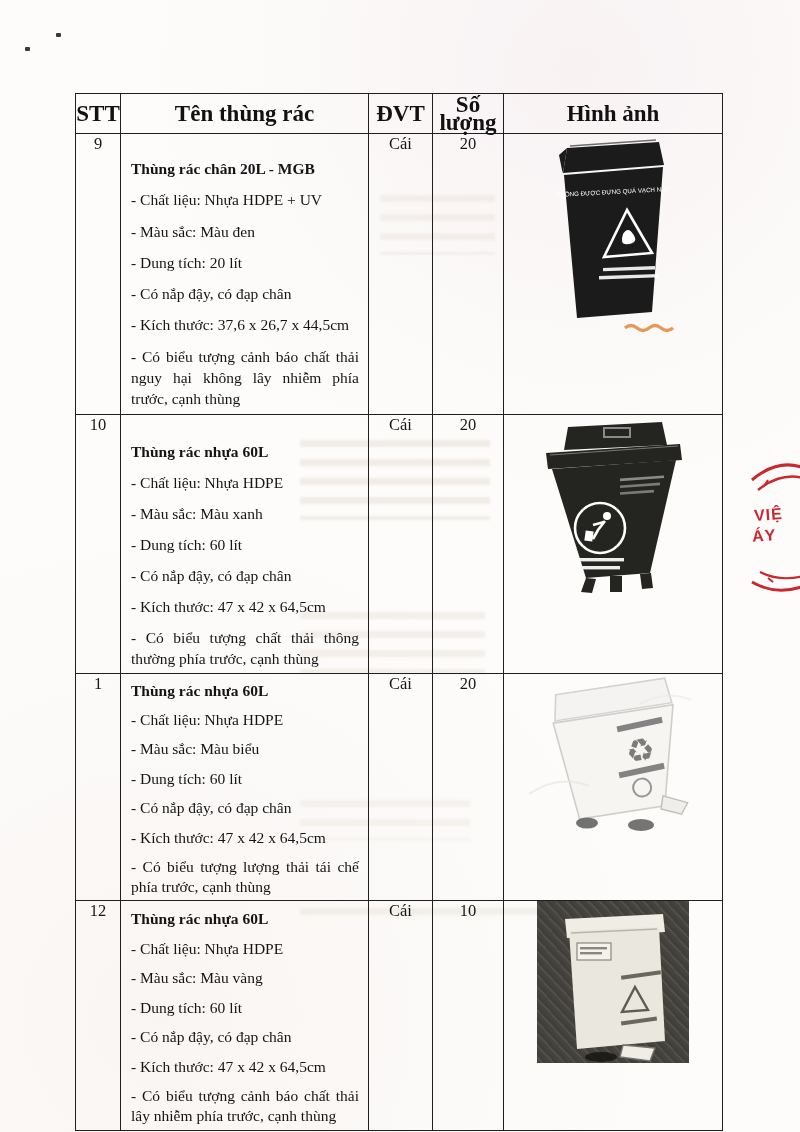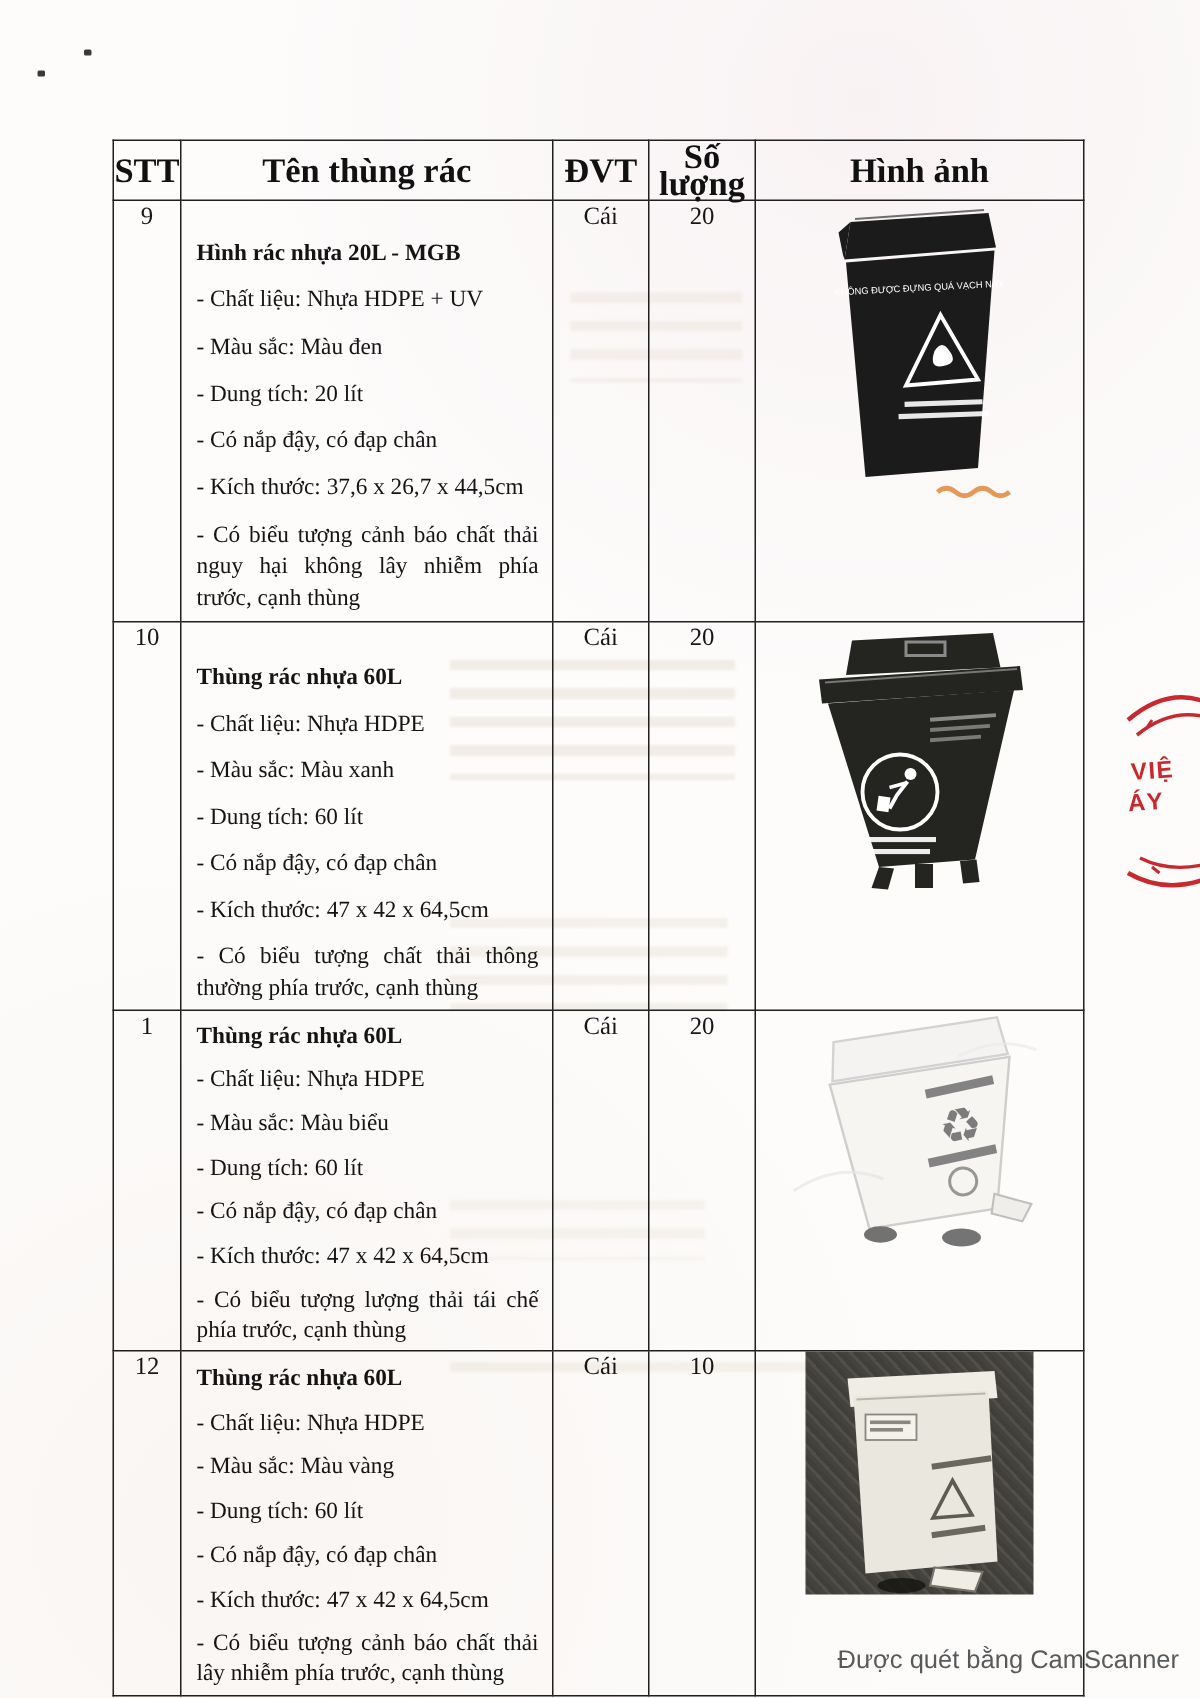--- a/index.html
+++ b/index.html
@@ -83,21 +83,21 @@
           <div>lượng</div>
         </th>
         <th>Hình ảnh</th>
       </tr>
     </thead>
     <tbody>
 
       <tr class="r9">
         <td class="c-stt">9</td>
         <td class="c-desc">
-          <div class="title">Hình rác nhựa 20L - MGB</div>
+          <div class="title">Thùng rác chân 20L - MGB</div>
           <div class="line">- Chất liệu: Nhựa HDPE + UV</div>
           <div class="line">- Màu sắc: Màu đen</div>
           <div class="line">- Dung tích: 20 lít</div>
           <div class="line">- Có nắp đậy, có đạp chân</div>
           <div class="line">- Kích thước: 37,6 x 26,7 x 44,5cm</div>
           <div class="line">- Có biểu tượng cảnh báo chất thải nguy hại không lây nhiễm phía trước, cạnh thùng</div>
         </td>
         <td class="c-unit">Cái</td>
         <td class="c-qty">20</td>
         <td class="c-img">
@@ -225,14 +225,13 @@
       <path d="M2,30 Q28,8 54,18" fill="none" stroke-width="3" stroke="#c8282e"></path>
       <path d="M8,40 Q30,22 54,28" fill="none" stroke-width="2.4" stroke="#c8282e"></path>
       <path d="M2,132 Q26,146 54,136" fill="none" stroke-width="3" stroke="#c8282e"></path>
       <path d="M10,122 Q30,132 54,126" fill="none" stroke-width="2.2" stroke="#c8282e"></path>
       <path d="M14,36 l4,-6 M18,128 l5,4" fill="none" stroke-width="2" stroke="#c8282e"></path>
     </svg>
     <div class="stamp-txt" style="position:absolute; left:4px; top:55px; color:#c8282e;">VIỆ</div>
     <div class="stamp-txt" style="position:absolute; left:2px; top:76px; color:#c8282e;">ÁY</div>
   </div>
 
-  <div class="footer">Được quét bằng CamScanner</div>
 </div>
 
 </body></html>

